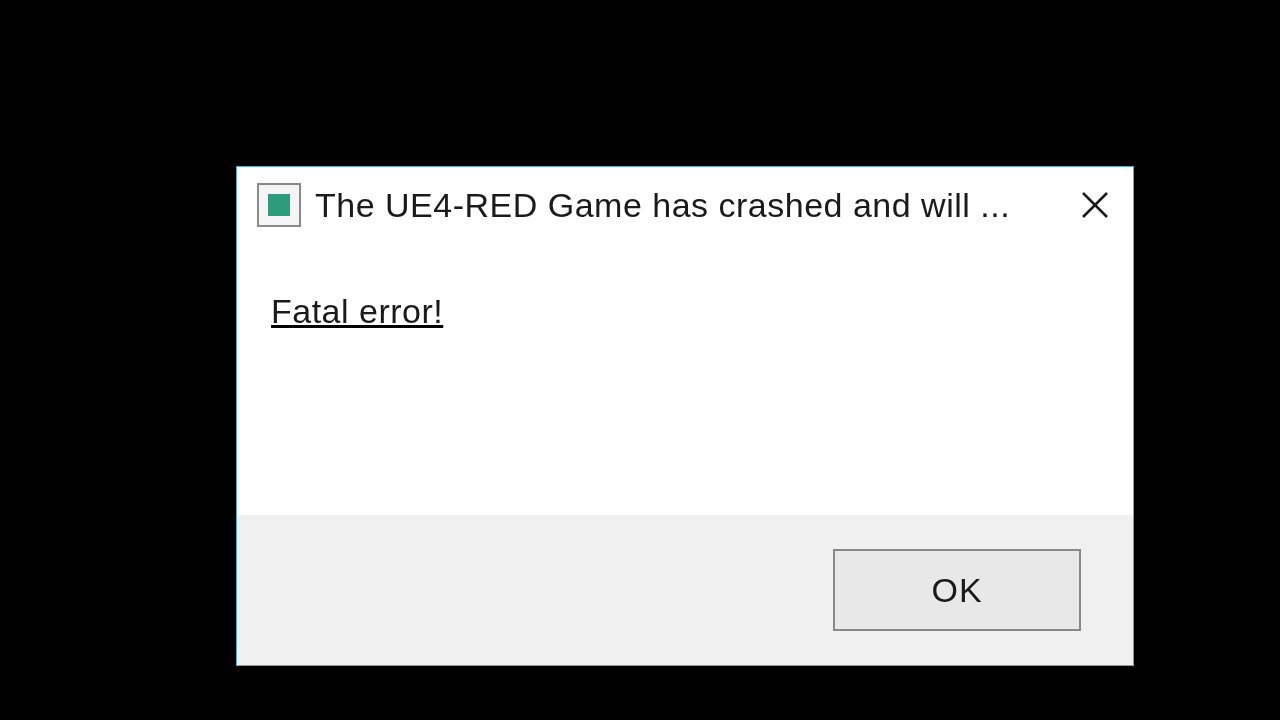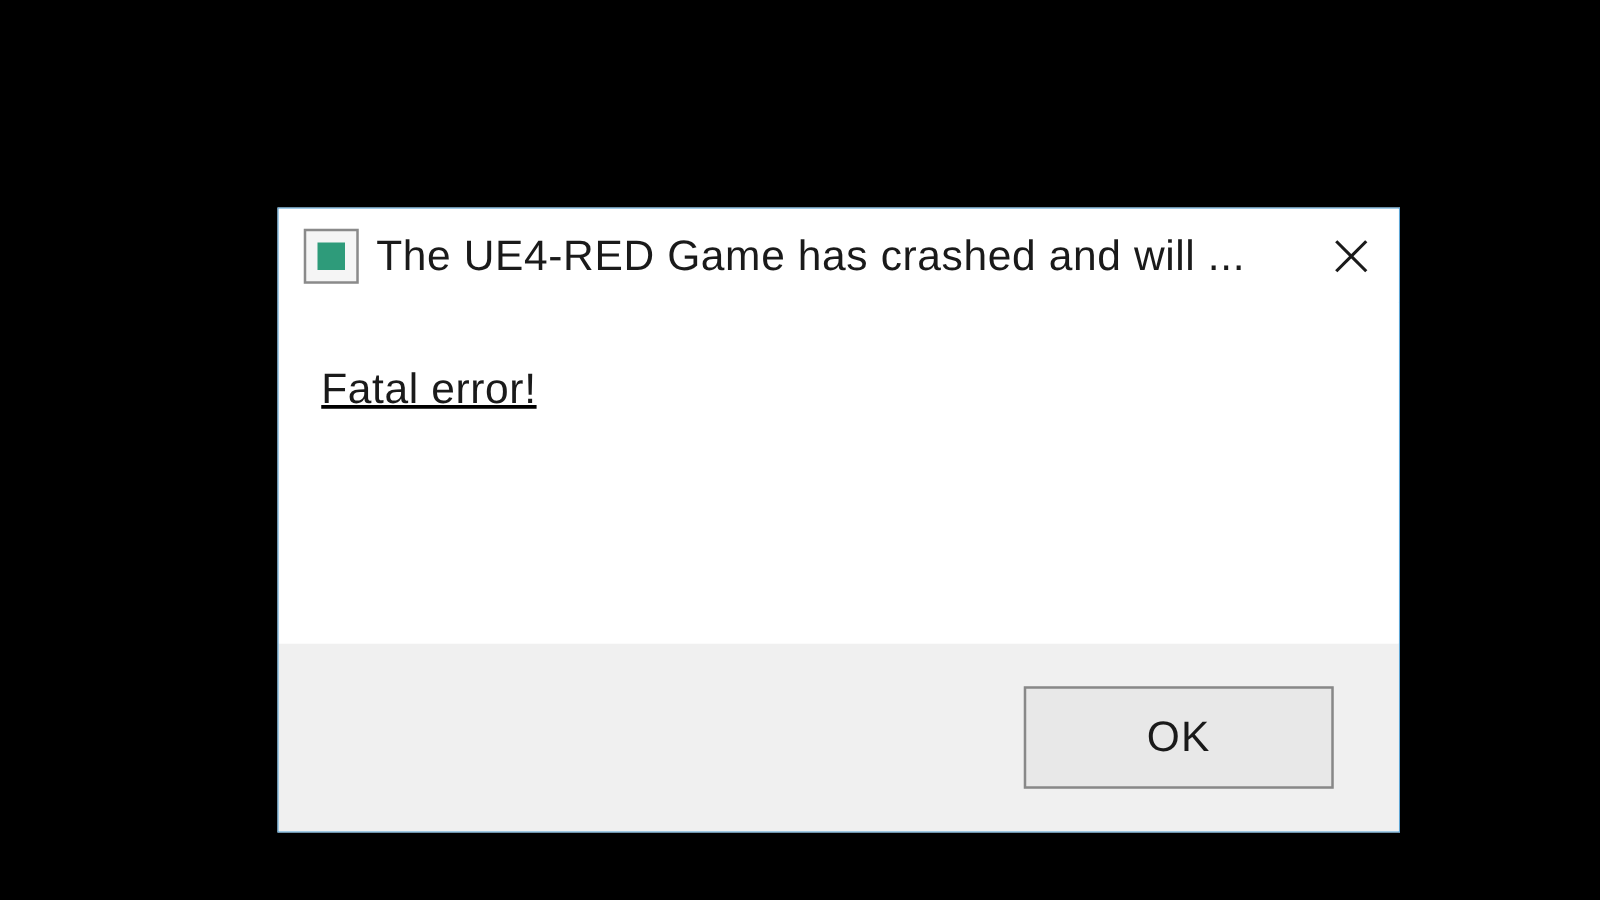--- a/index.html
+++ b/index.html
@@ -10,21 +10,21 @@
     body {
       width: 1280px;
       height: 720px;
       background: #000000;
       font-family: "Segoe UI", Tahoma, sans-serif;
       overflow: hidden;
       position: relative;
     }
     .dialog {
       position: absolute;
-      left: 222px;
+      left: 236px;
       top: 166px;
       width: 898px;
       height: 500px;
       background: #ffffff;
       border: 1px solid #5ea6d6;
       display: flex;
       flex-direction: column;
     }
     .titlebar {
       display: flex;

